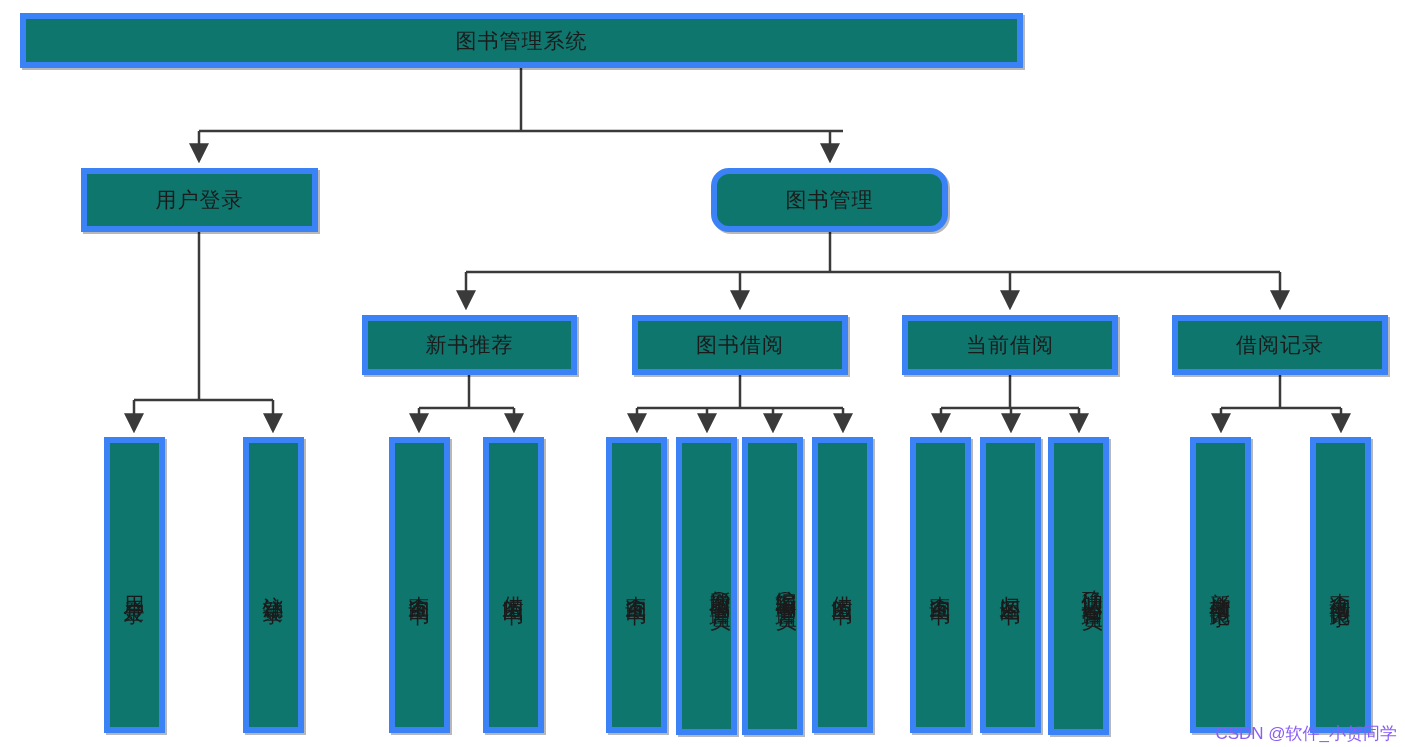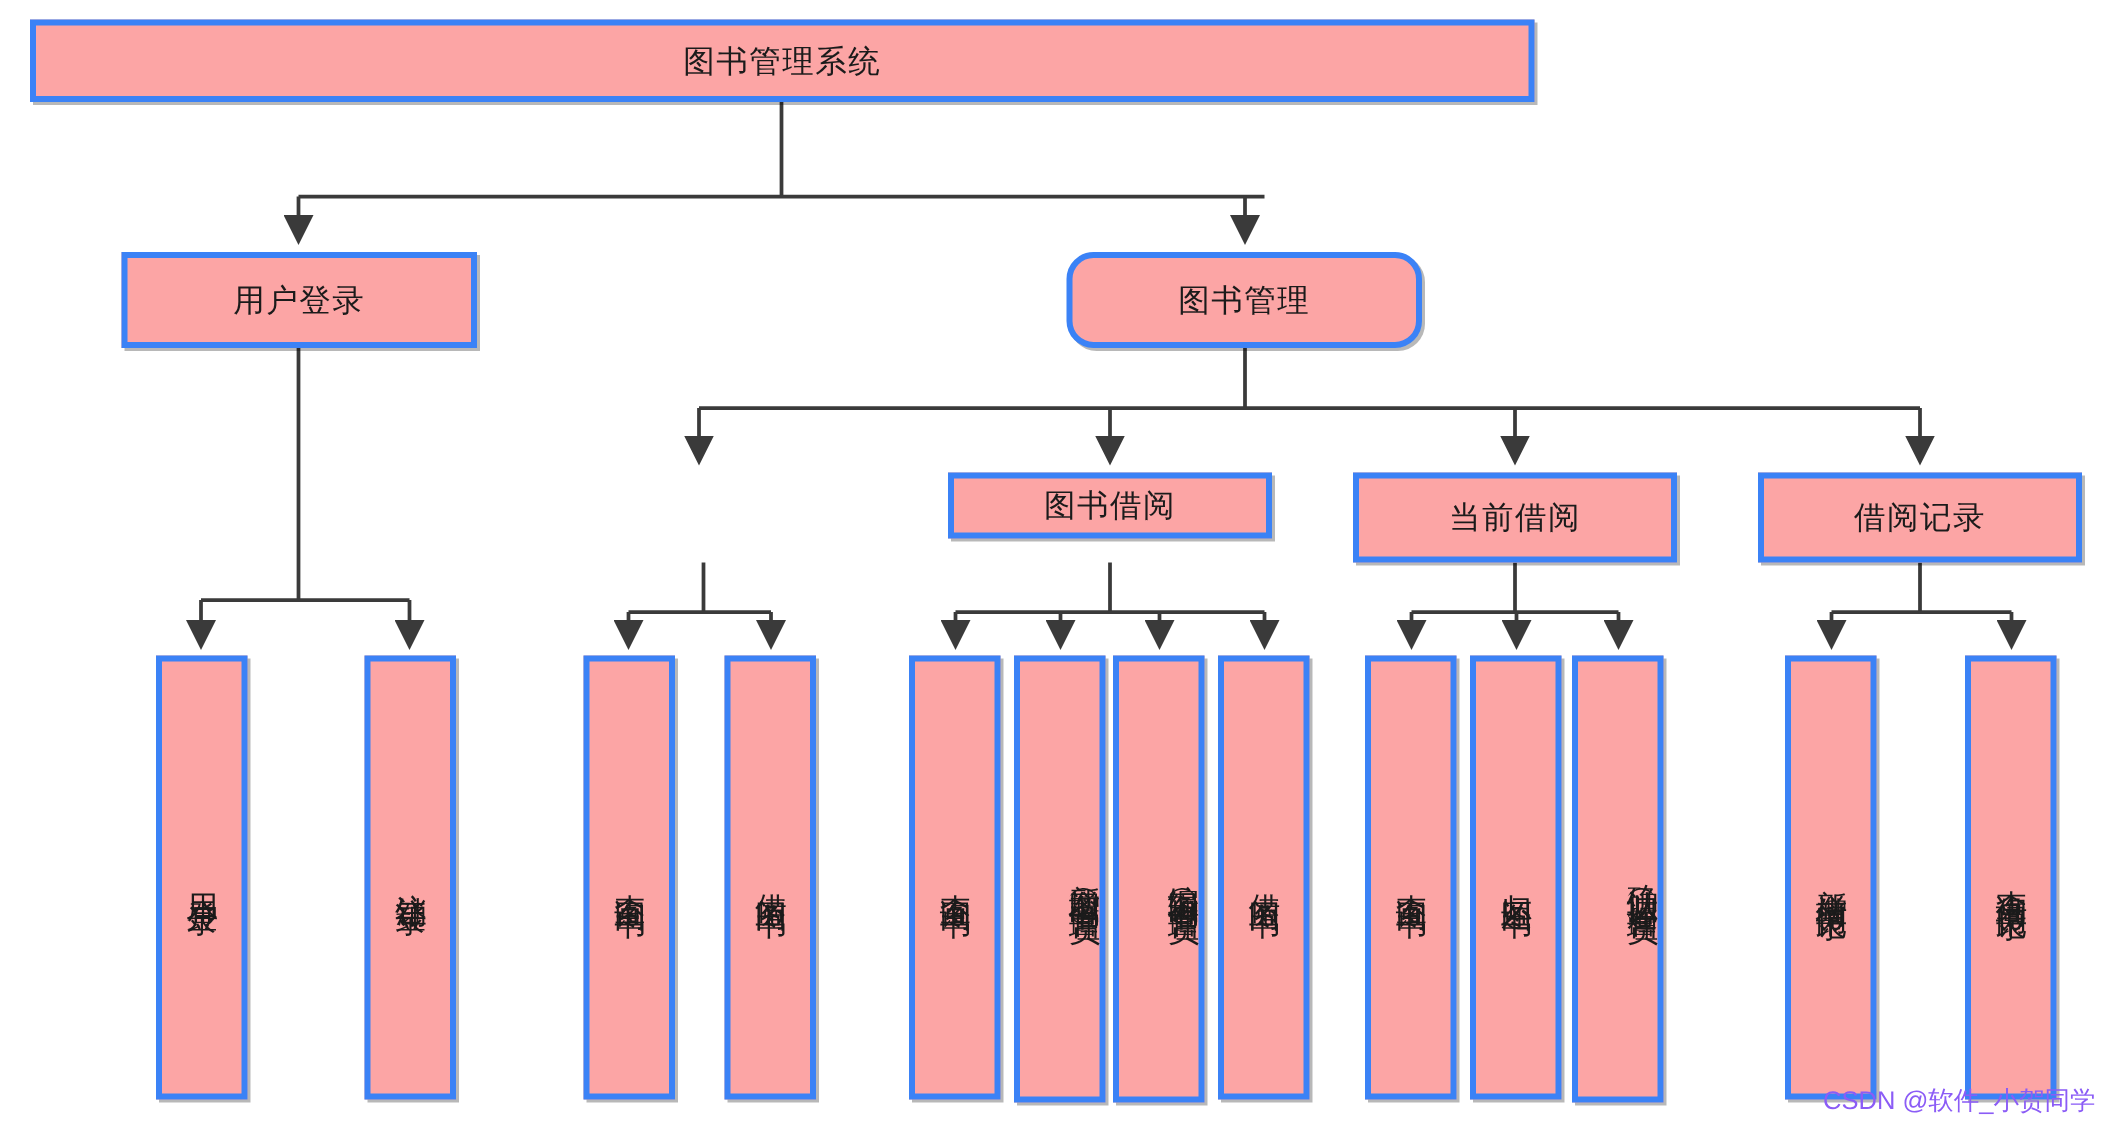--- a/index.html
+++ b/index.html
@@ -6,21 +6,21 @@
   body{
     width:1405px;height:747px;
     background:#ffffff;
     font-family:"Liberation Sans","DejaVu Sans",sans-serif;
     overflow:hidden;position:relative;
   }
   #canvas{position:absolute;left:0;top:0;width:1405px;height:747px;}
   svg.lines{position:absolute;left:0;top:0;width:1405px;height:747px;pointer-events:none;}
   .node{
     position:absolute;box-sizing:border-box;
-    border:4px solid #3b82f6;background:#fca5a5;
+    border:6px solid #3b82f6;background:#0f766e;
     box-shadow:2px 2px 0 rgba(0,0,0,0.28);
     display:flex;align-items:center;justify-content:center;
     color:#1b1b1b;
   }
   .node.h{font-size:21px;letter-spacing:1px;white-space:nowrap;}
   .node.v{
     writing-mode:vertical-rl;text-orientation:upright;
     font-size:21px;letter-spacing:3px;
     padding-top:6px;padding-bottom:6px;
     line-height:1;
@@ -85,21 +85,22 @@
       <path d="M1221,408 L1221,430" marker-end="url(#arrow)"></path>
       <path d="M1341,408 L1341,430" marker-end="url(#arrow)"></path>
     </g>
   </svg>
 
   <div class="node h" style="left:20px;top:13px;width:1003px;height:55px;">图书管理系统</div>
 
   <div class="node h" style="left:81px;top:168px;width:237px;height:64px;">用户登录</div>
   <div class="node h" style="left:711px;top:168px;width:237px;height:64px;border-radius:18px;">图书管理</div>
 
-  <div class="node h" style="left:632px;top:315px;width:216px;height:44px;">图书借阅</div>
+  <div class="node h" style="left:362px;top:315px;width:215px;height:60px;">新书推荐</div>
+  <div class="node h" style="left:632px;top:315px;width:216px;height:60px;">图书借阅</div>
   <div class="node h" style="left:1172px;top:315px;width:216px;height:60px;">借阅记录</div>
   <div class="node h" style="left:902px;top:315px;width:216px;height:60px;">当前借阅</div>
 
   <div class="node v" style="left:104px;top:437px;width:61px;height:296px;">用户登录</div>
   <div class="node v" style="left:243px;top:437px;width:61px;height:296px;">注销登录</div>
 
   <div class="node v" style="left:389px;top:437px;width:61px;height:296px;">查询图书</div>
   <div class="node v" style="left:483px;top:437px;width:61px;height:296px;">借阅图书</div>
 
   <div class="node v" style="left:606px;top:437px;width:61px;height:296px;">查询图书</div>

